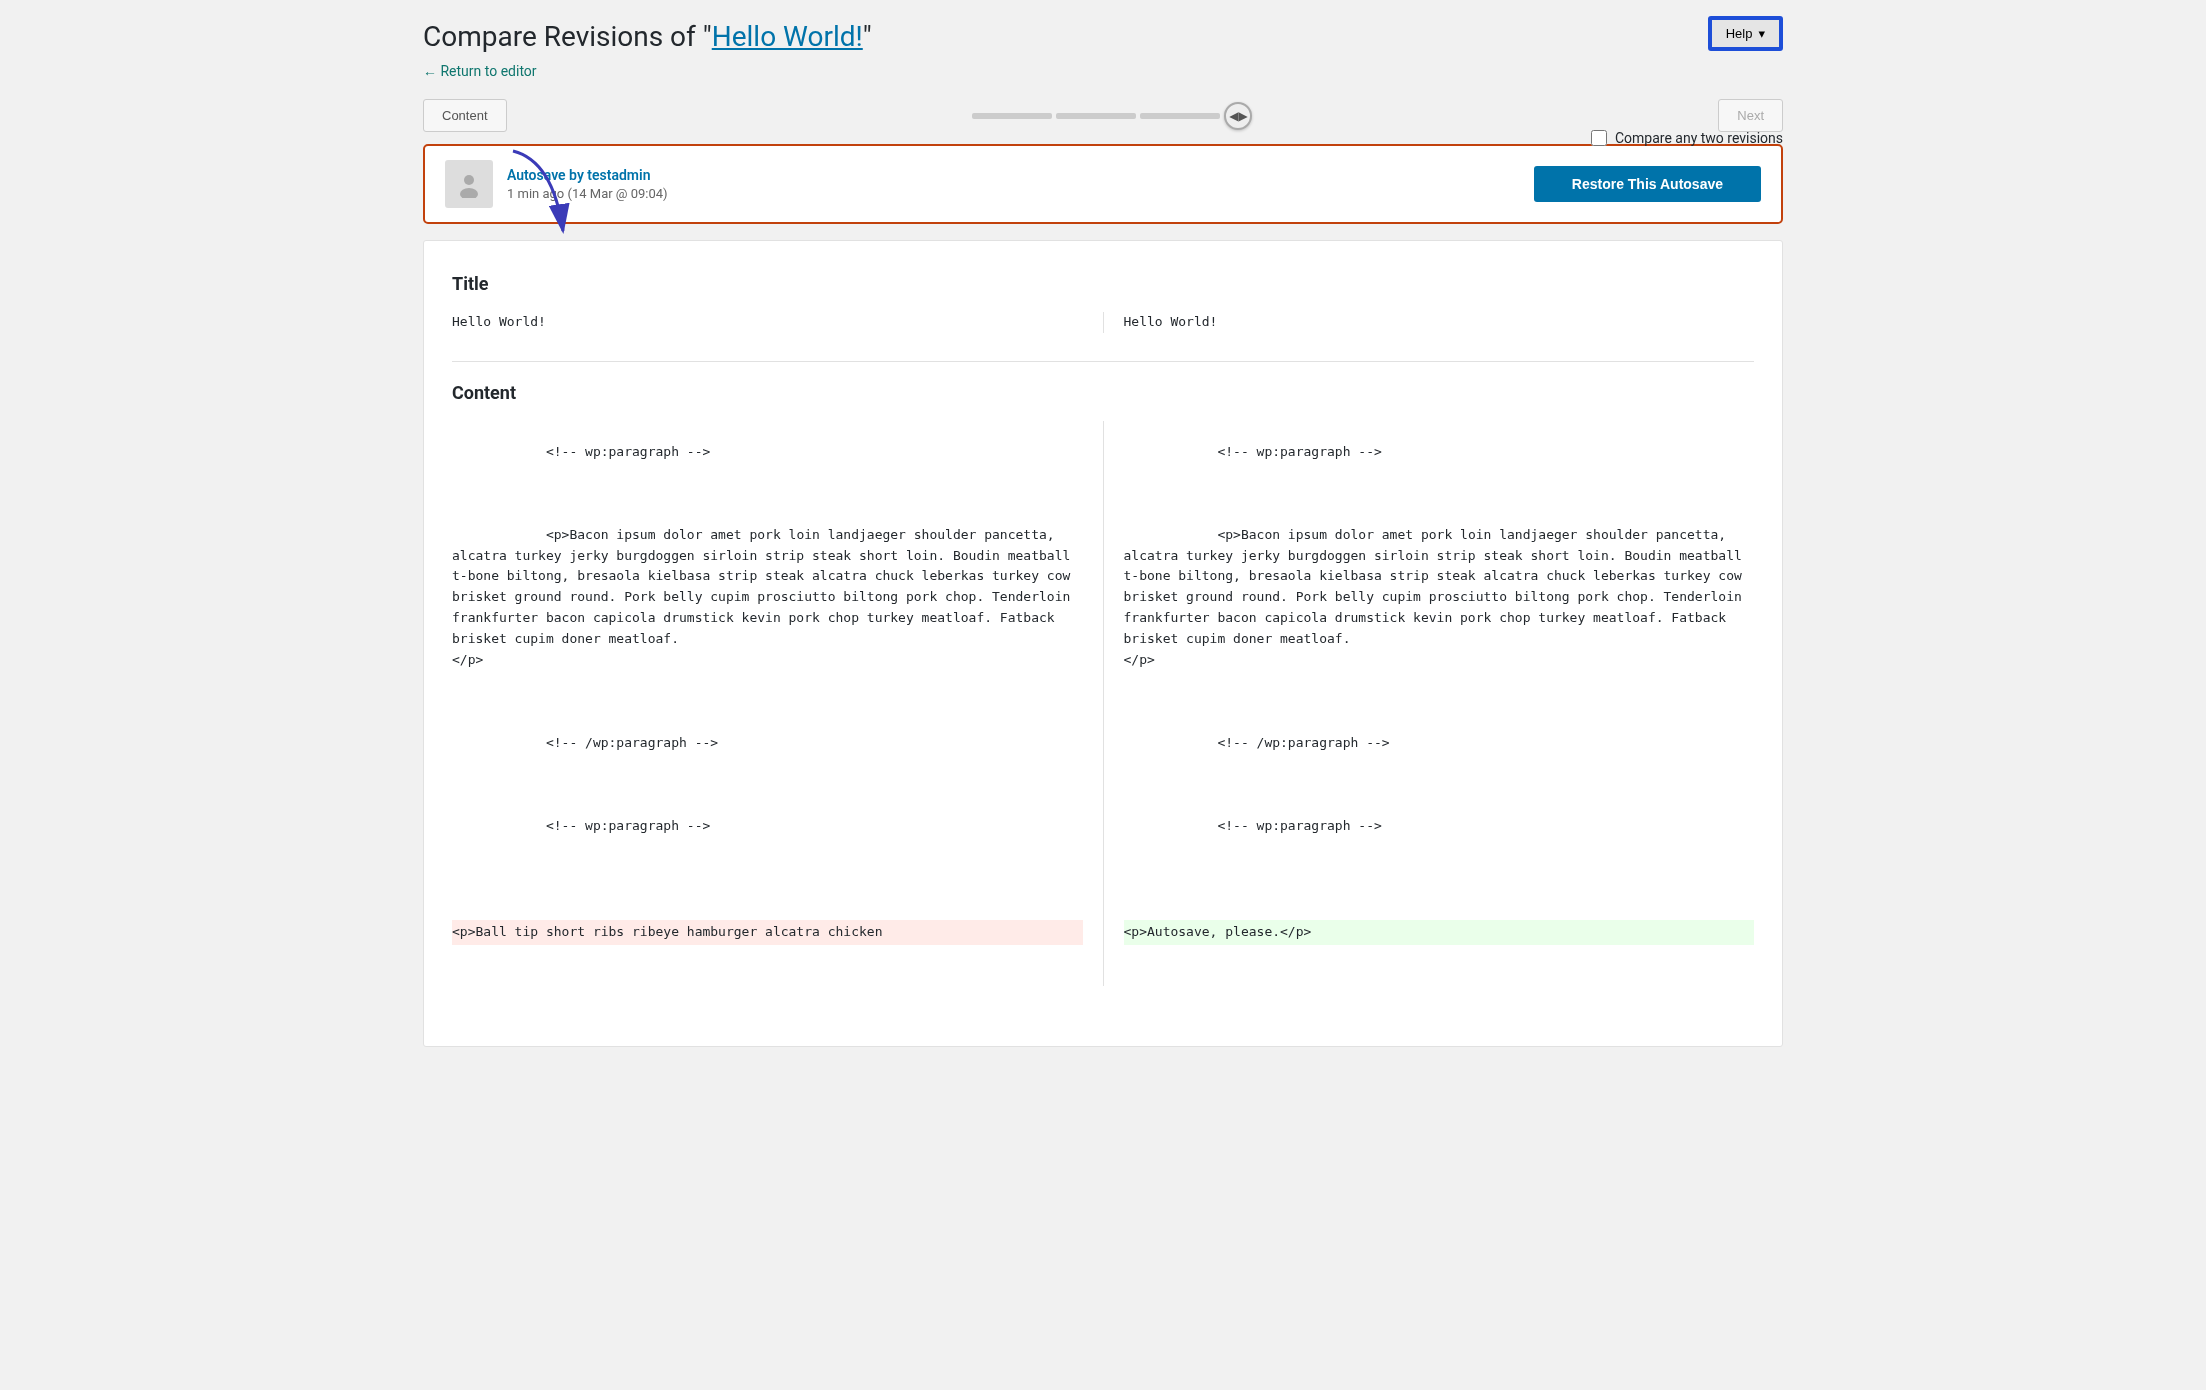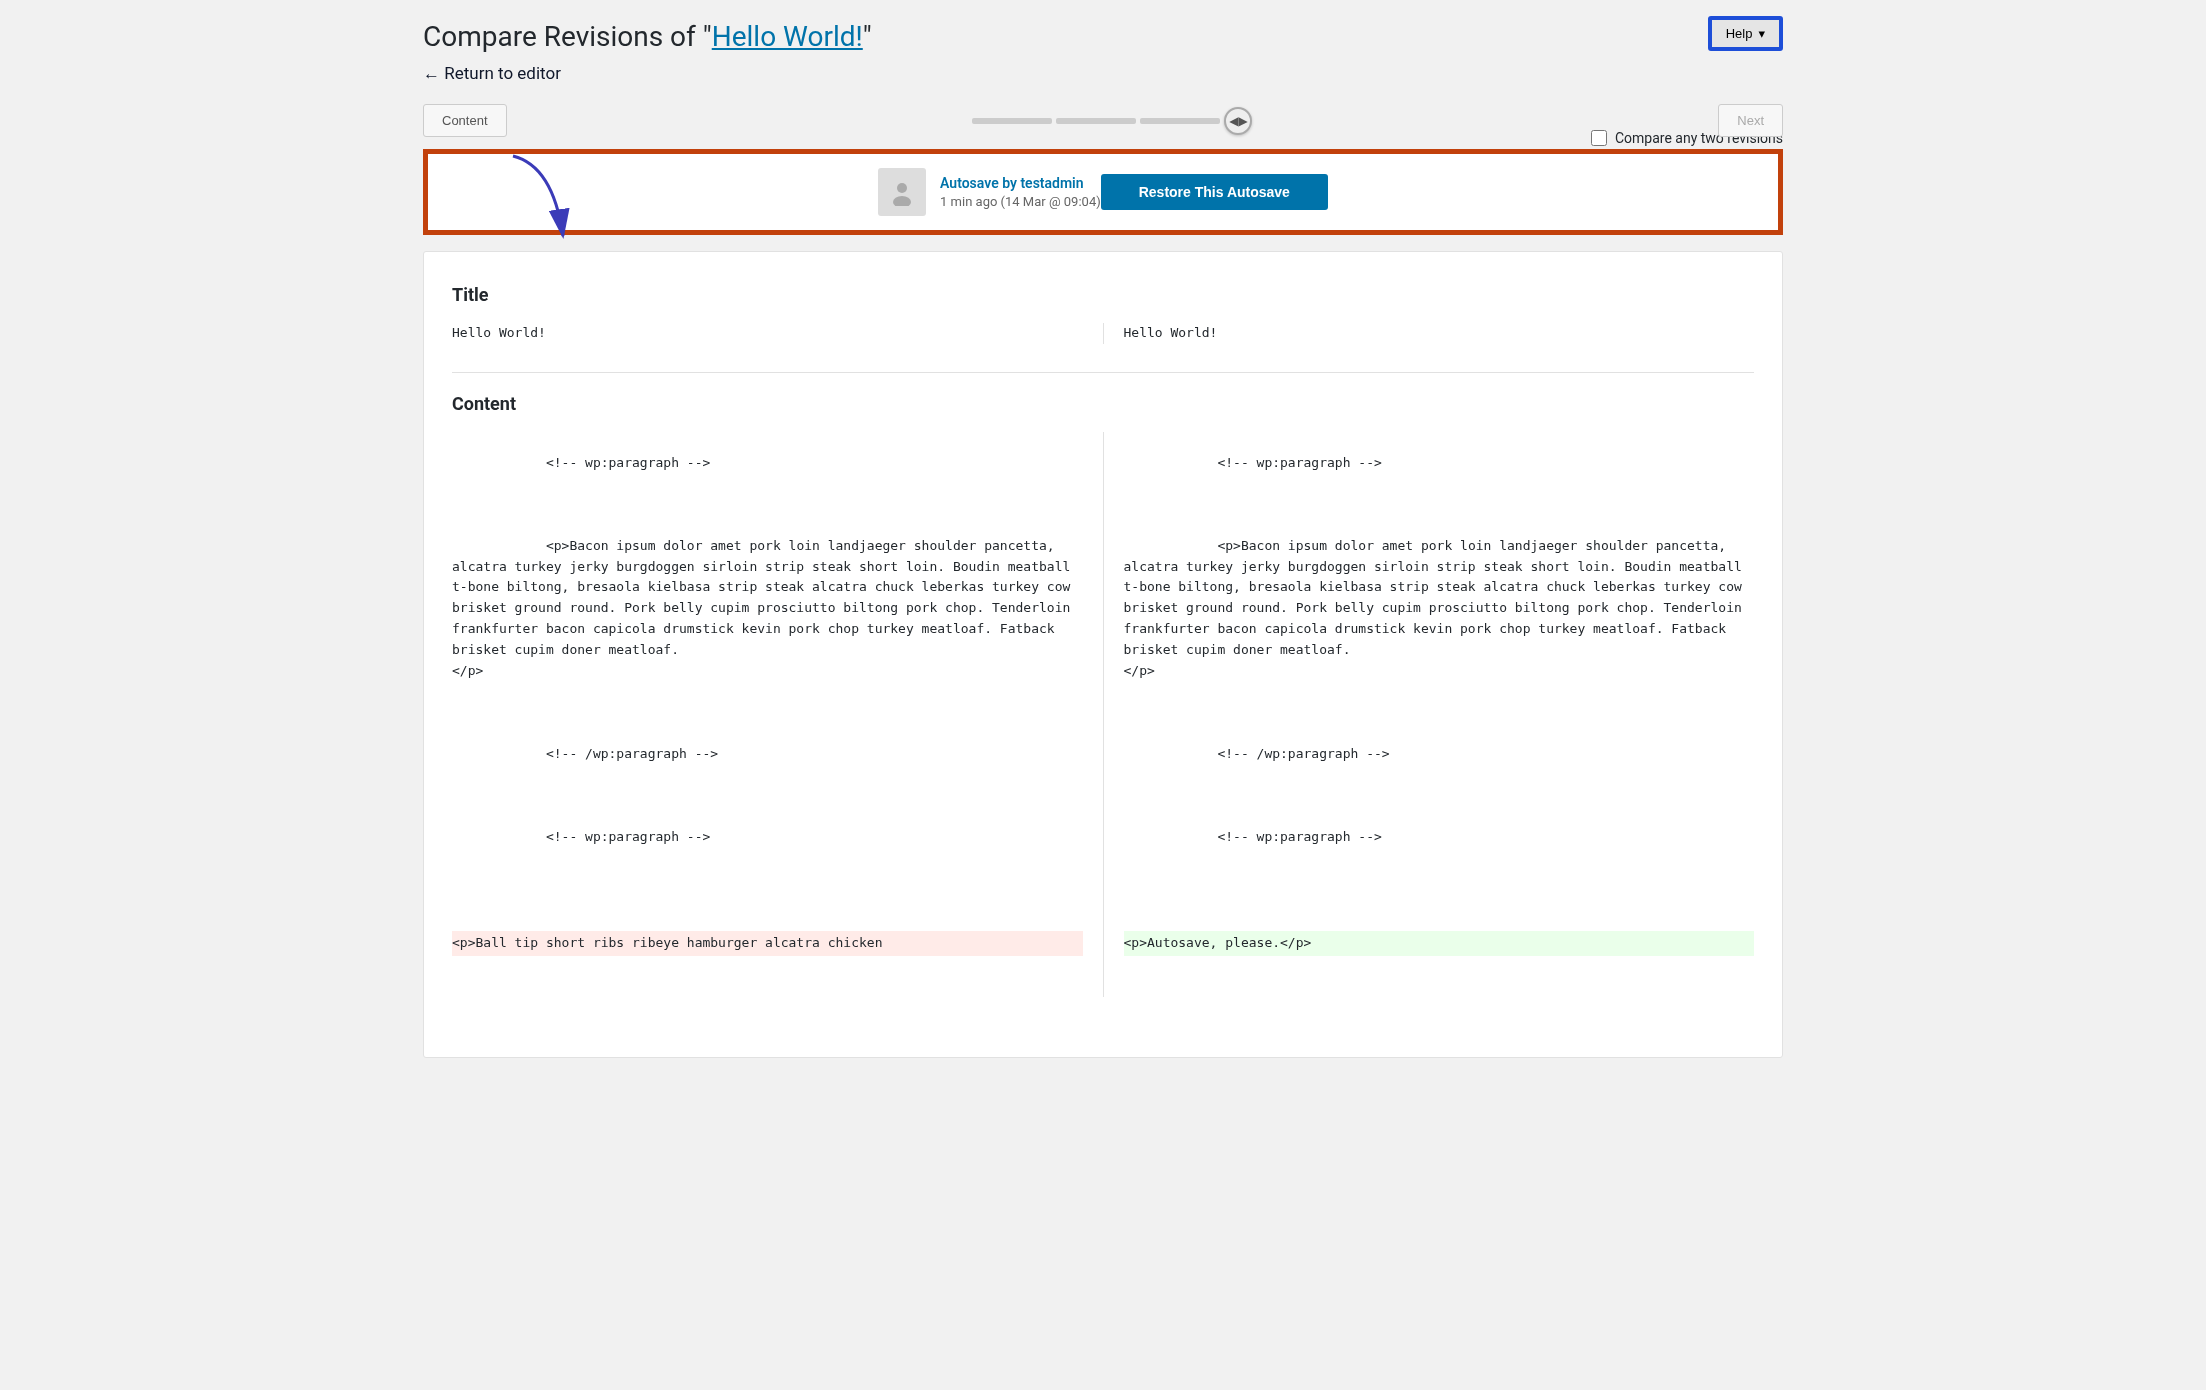--- a/index.html
+++ b/index.html
@@ -41,23 +41,23 @@
       margin-bottom: 10px;
       margin-top: 4px;
     }
     .page-title a {
       color: #0073aa;
       text-decoration: underline;
     }
 
     
     .return-link {
-      color: #0f172a;
+      color: #0f766e;
       text-decoration: none;
-      font-size: 17px;
+      font-size: 14px;
       display: inline-block;
       margin-bottom: 20px;
     }
 
     
     .compare-checkbox-row {
       position: absolute;
       top: 130px;
       right: 20px;
       display: flex;
@@ -128,26 +128,26 @@
       font-size: 12px;
       color: #555;
       box-shadow: 0 1px 3px rgba(0,0,0,0.2);
       z-index: 2;
       margin-left: 4px;
     }
 
     
     .revision-bar {
       background: #fff;
-      border: 5px solid #c2410c;
-      border-radius: 0;
+      border: 2px solid #c2410c;
+      border-radius: 5px;
       padding: 14px 20px;
       display: flex;
       align-items: center;
-      justify-content: center;
+      justify-content: space-between;
       margin-bottom: 16px;
     }
 
     .revision-left {
       display: flex;
       align-items: center;
       gap: 14px;
     }
 
     .avatar {

